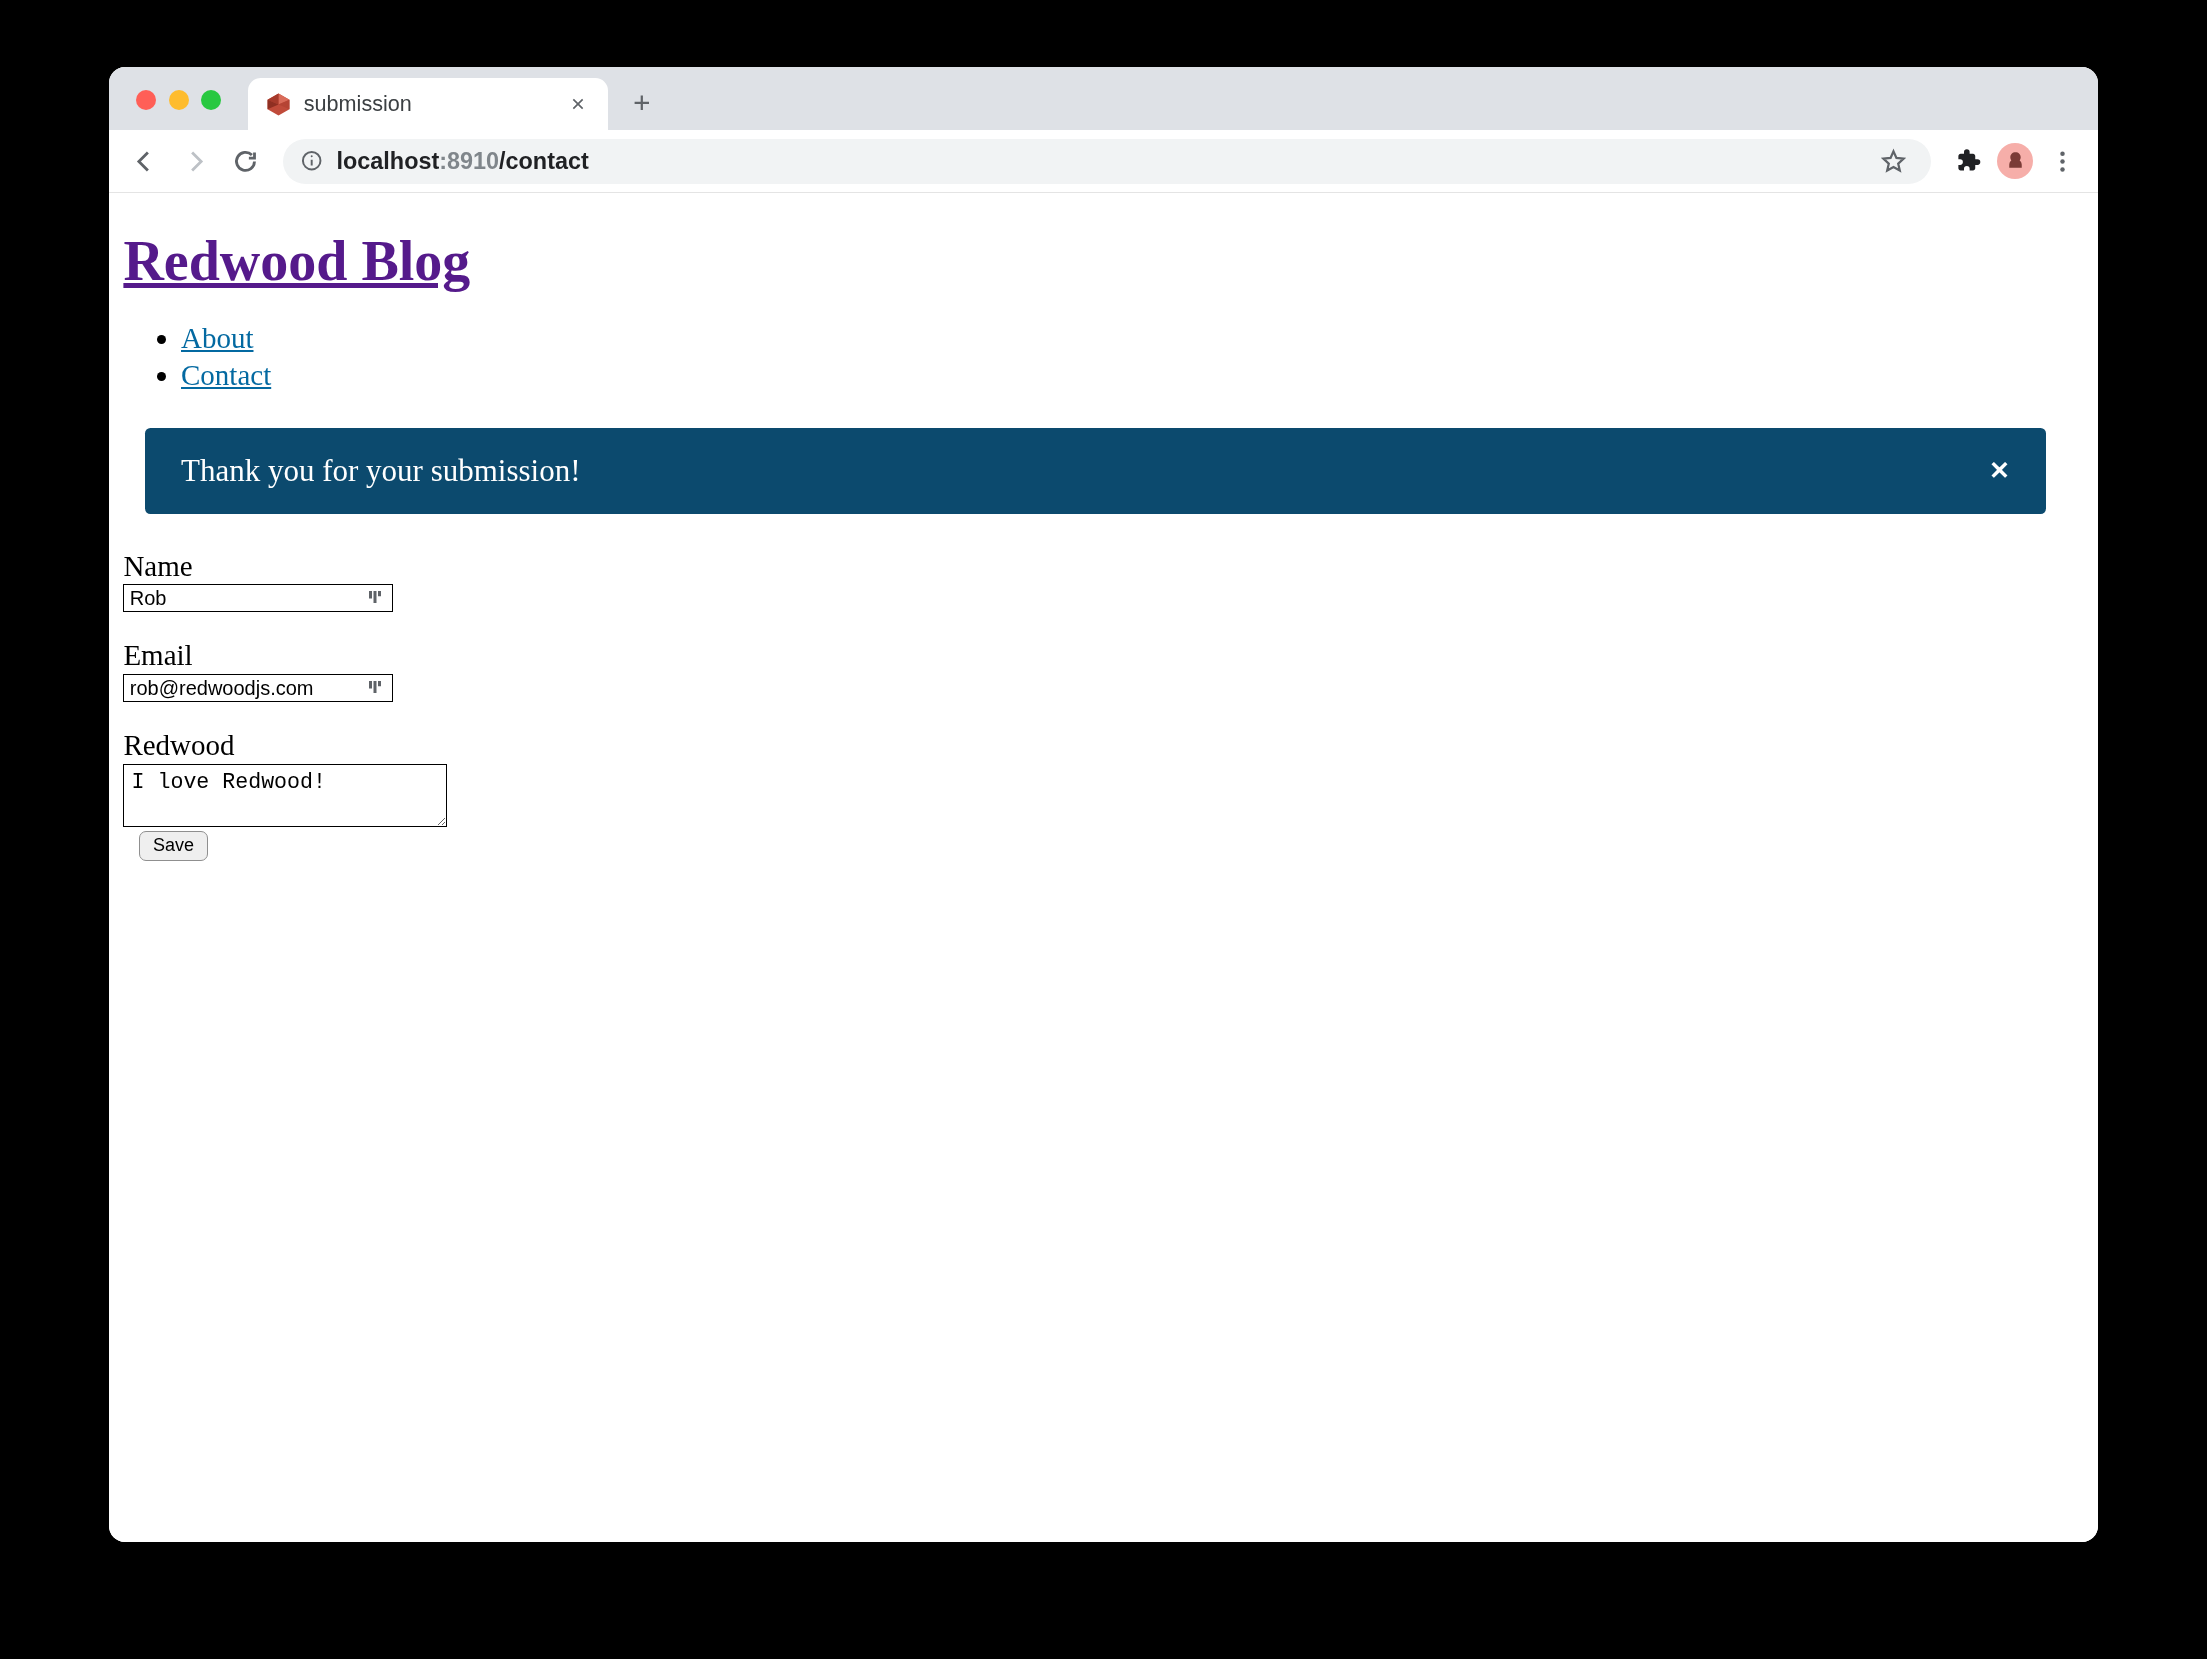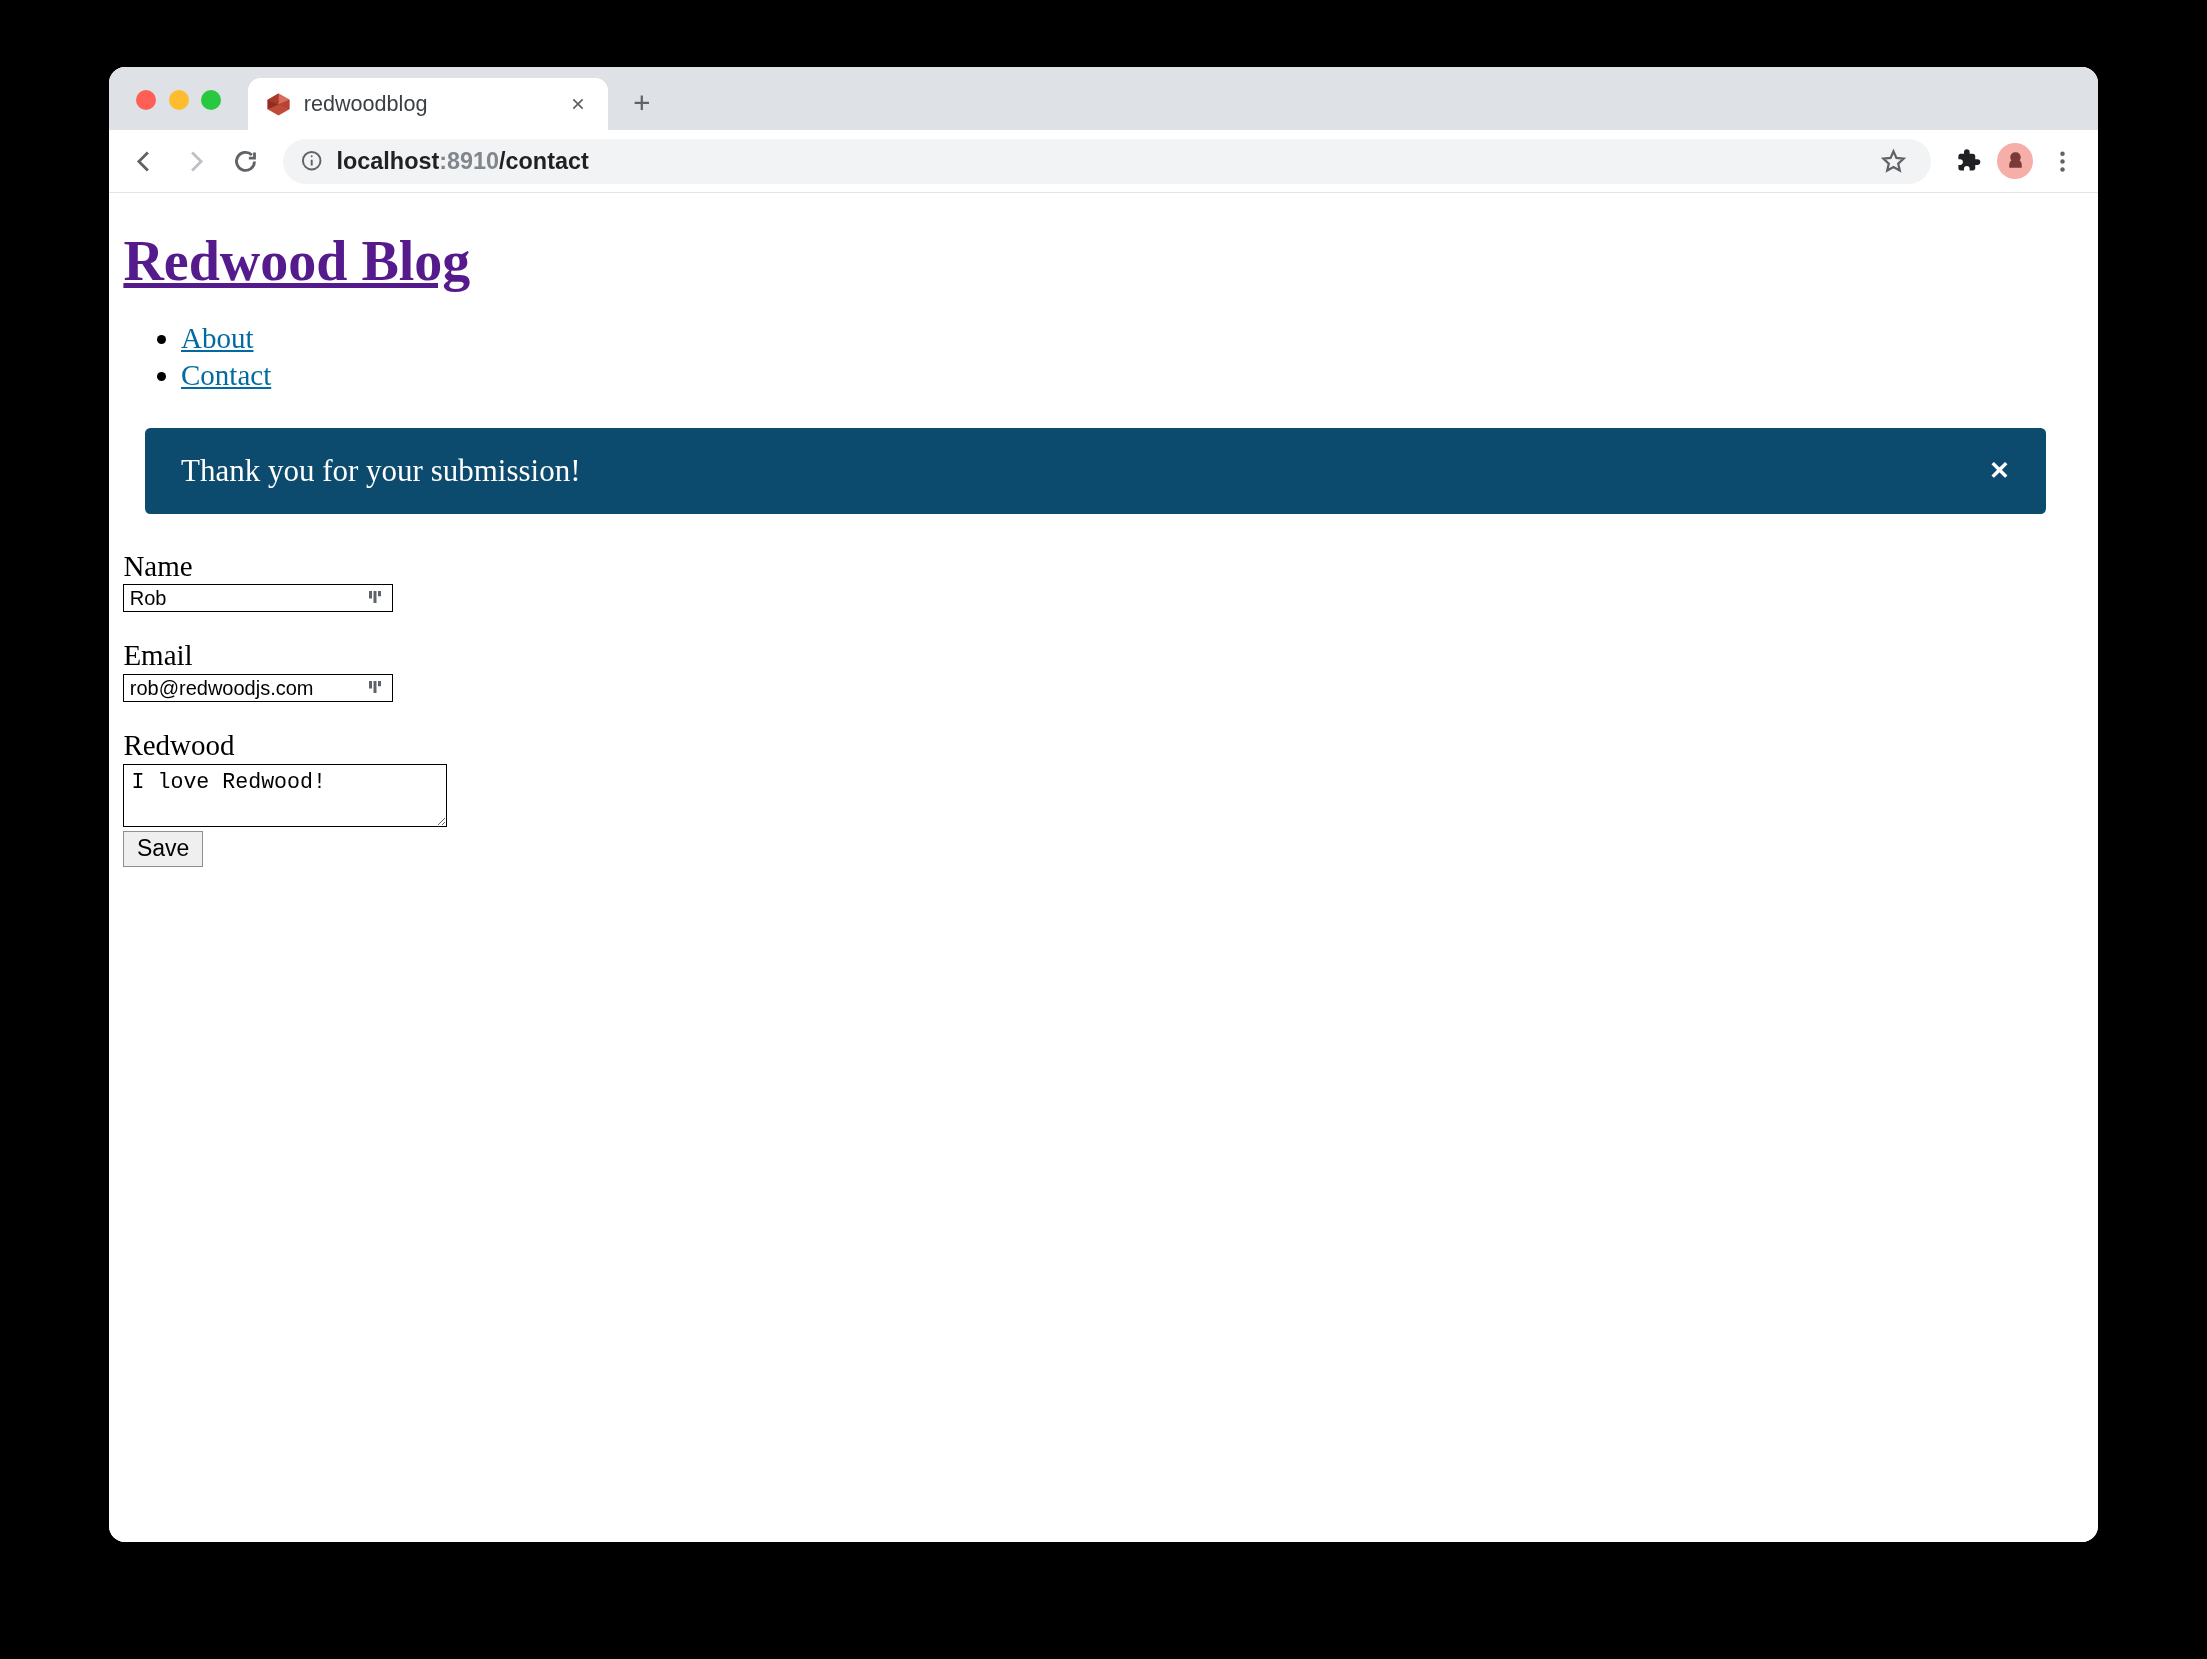--- a/index.html
+++ b/index.html
@@ -212,26 +212,27 @@
       font-size: 21.6px;
       padding: 5.4px 7.2px;
       border: 1.8px solid #000;
       width: 324px;
       height: 63px;
       resize: both;
       display: block;
     }
     button.submit {
       font-family: Arial, sans-serif;
-      font-size: 23px;
+      font-size: 18px;
       padding: 3.6px 12.6px;
       background: #efefef;
       border: 1.8px solid #8f8f8f;
-      border-radius: 0;
-      cursor: pointer;
+      border-radius: 7px;
+      cursor: pointer;
+      margin-left: 16px;
     }
   </style>
 </head>
 <body>
 
 <div class="window">
 
   <div class="tabbar">
     <div class="traffic-lights">
       <div class="tl red"></div>
@@ -241,21 +242,21 @@
     <div class="tab">
       <span class="favicon">
         <svg viewBox="0 0 32 32" width="25" height="25">
           <polygon points="16,2 30,10 30,22 16,30 2,22 2,10" fill="#c04b3a"></polygon>
           <polygon points="16,2 30,10 16,16" fill="#d96b59"></polygon>
           <polygon points="2,10 16,16 16,2" fill="#a63a2b"></polygon>
           <polygon points="16,16 30,10 30,22" fill="#b54434"></polygon>
           <polygon points="16,16 2,10 2,22" fill="#8f2f22"></polygon>
         </svg>
       </span>
-      <span class="tab-title">redwoodblog</span>
+      <span class="tab-title">submission</span>
       <span class="tab-close">
         <svg viewBox="0 0 24 24" width="16" height="16" stroke="currentColor" stroke-width="2.5" fill="none">
             <path d="M5 5 L19 19 M19 5 L5 19"></path>
           </svg>
       </span>
     </div>
     <div class="newtab">
       <svg viewBox="0 0 24 24" width="21.6" height="21.6" stroke="currentColor" stroke-width="2.5" fill="none">
           <path d="M12 4 V20 M4 12 H20"></path>
         </svg>

